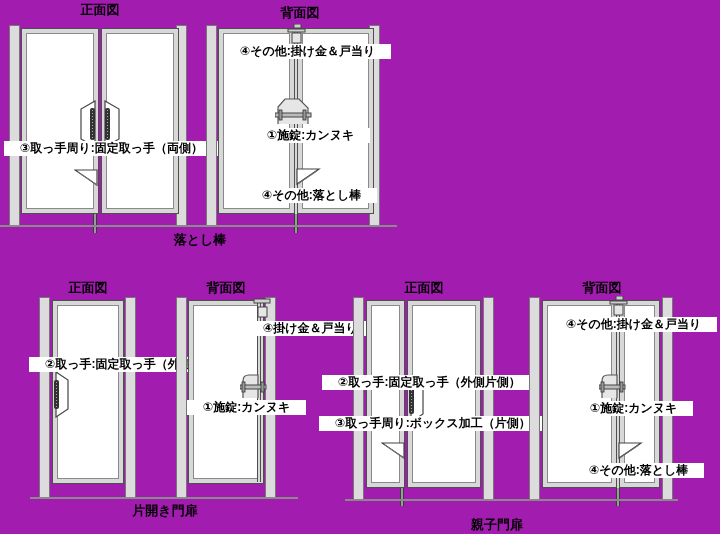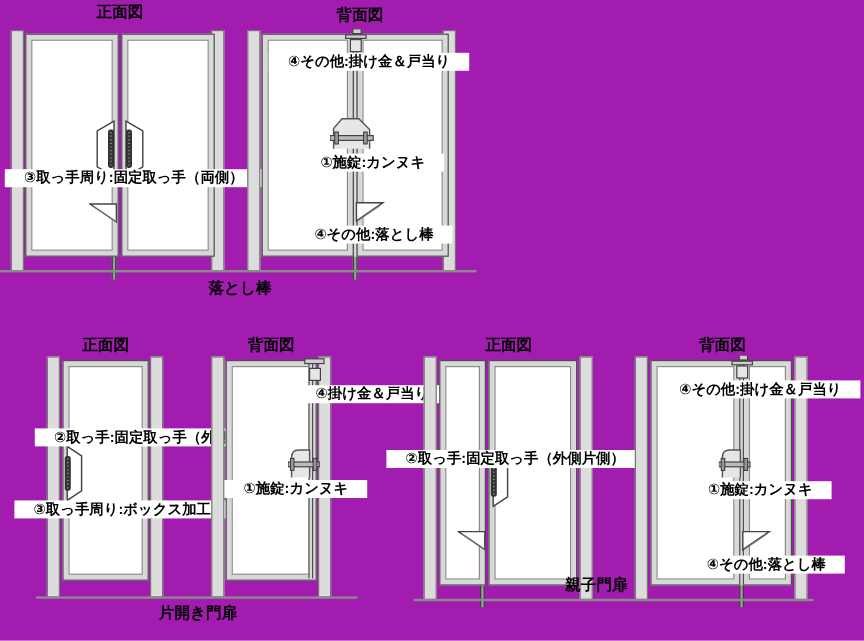--- a/index.html
+++ b/index.html
@@ -106,21 +106,20 @@
   <div class="post" style="left:125px;top:297px;width:11px;height:201px;"></div>
   <div class="door" style="left:52px;top:300px;width:72px;height:184px;">
       <div class="door-inner"></div>
     </div>
   <svg class="abs" style="left:53px;top:371px;" width="18" height="47">
     <polygon points="3,1 15,9 15,38 3,46" fill="#ffffff" stroke="#444" stroke-width="1.2"></polygon>
     <rect x="1" y="9" width="5" height="29" rx="2" fill="#333"></rect>
     <line x1="3.5" y1="11" x2="3.5" y2="36" stroke="#aaa" stroke-width="1" stroke-dasharray="1,2"></line>
   </svg>
   <div class="label-box" style="left:29px;top:357px;">②取っ手:固定取っ手（外側）</div>
-  <div class="label-box" style="left:12px;top:417px;">③取っ手周り:ボックス加工</div>
 
   <div class="post" style="left:176px;top:297px;width:11px;height:201px;"></div>
   <div class="post" style="left:265px;top:297px;width:11px;height:201px;"></div>
   <div class="door" style="left:188px;top:300px;width:76px;height:184px;">
       <div class="door-inner"></div>
     </div>
   <div class="rod" style="left:257px;top:302px;height:180px;"></div>
   <svg class="abs" style="left:251px;top:298px;" width="22" height="22">
     <rect x="3" y="1" width="16" height="4" fill="#cfcfcf" stroke="#444" stroke-width="1"></rect>
     <rect x="7" y="9" width="9" height="10" fill="#e6e6e6" stroke="#444" stroke-width="1"></rect>
@@ -152,20 +151,21 @@
     <polygon points="3,1 15,9 15,38 3,46" fill="#ffffff" stroke="#444" stroke-width="1.2"></polygon>
     <rect x="1" y="9" width="5" height="29" rx="2" fill="#333"></rect>
     <line x1="3.5" y1="11" x2="3.5" y2="36" stroke="#aaa" stroke-width="1" stroke-dasharray="1,2"></line>
   </svg>
   <svg class="abs" style="left:381px;top:442px;" width="25" height="19">
     <polygon points="1,1 23,1 23,16" fill="#ffffff" stroke="#444" stroke-width="1.2"></polygon>
     <line x1="4" y1="3" x2="23" y2="16" stroke="#777" stroke-width="1"></line>
   </svg>
   <div class="rod-dark" style="left:400px;top:488px;height:18px;"></div>
   <div class="label-box" style="left:322px;top:359px;margin-top:16px;">②取っ手:固定取っ手（外側片側）</div>
+  <div class="label-box" style="left:319px;top:416px;">③取っ手周り:ボックス加工（片側）</div>
 
   <div class="post" style="left:529px;top:297px;width:11px;height:203px;"></div>
   <div class="post" style="left:662px;top:297px;width:11px;height:203px;"></div>
   <div class="door" style="left:542px;top:300px;width:75px;height:188px;">
       <div class="door-inner"></div>
     </div>
   <div class="door" style="left:619px;top:300px;width:41px;height:188px;">
       <div class="door-inner"></div>
     </div>
   <div class="rod" style="left:616px;top:302px;height:186px;"></div>
@@ -183,15 +183,15 @@
   </svg>
   <svg class="abs" style="left:618px;top:442px;" width="25" height="19">
     <polygon points="1,1 23,1 1,16" fill="#ffffff" stroke="#444" stroke-width="1.2"></polygon>
     <line x1="21" y1="3" x2="2" y2="16" stroke="#777" stroke-width="1"></line>
   </svg>
   <div class="label-box" style="left:550px;top:317px;">④その他:掛け金＆戸当り</div>
   <div class="label-box" style="left:574px;top:401px;">①施錠:カンヌキ</div>
   <div class="label-box" style="left:573px;top:463px;">④その他:落とし棒</div>
 
   <div class="ground" style="left:345px;top:499px;width:333px;"></div>
-  <div class="caption" style="left:447px;top:480px;width:100px;">親子門扉</div>
+  <div class="caption" style="left:447px;top:517px;width:100px;">親子門扉</div>
 
 </div>
 
 </body></html>

